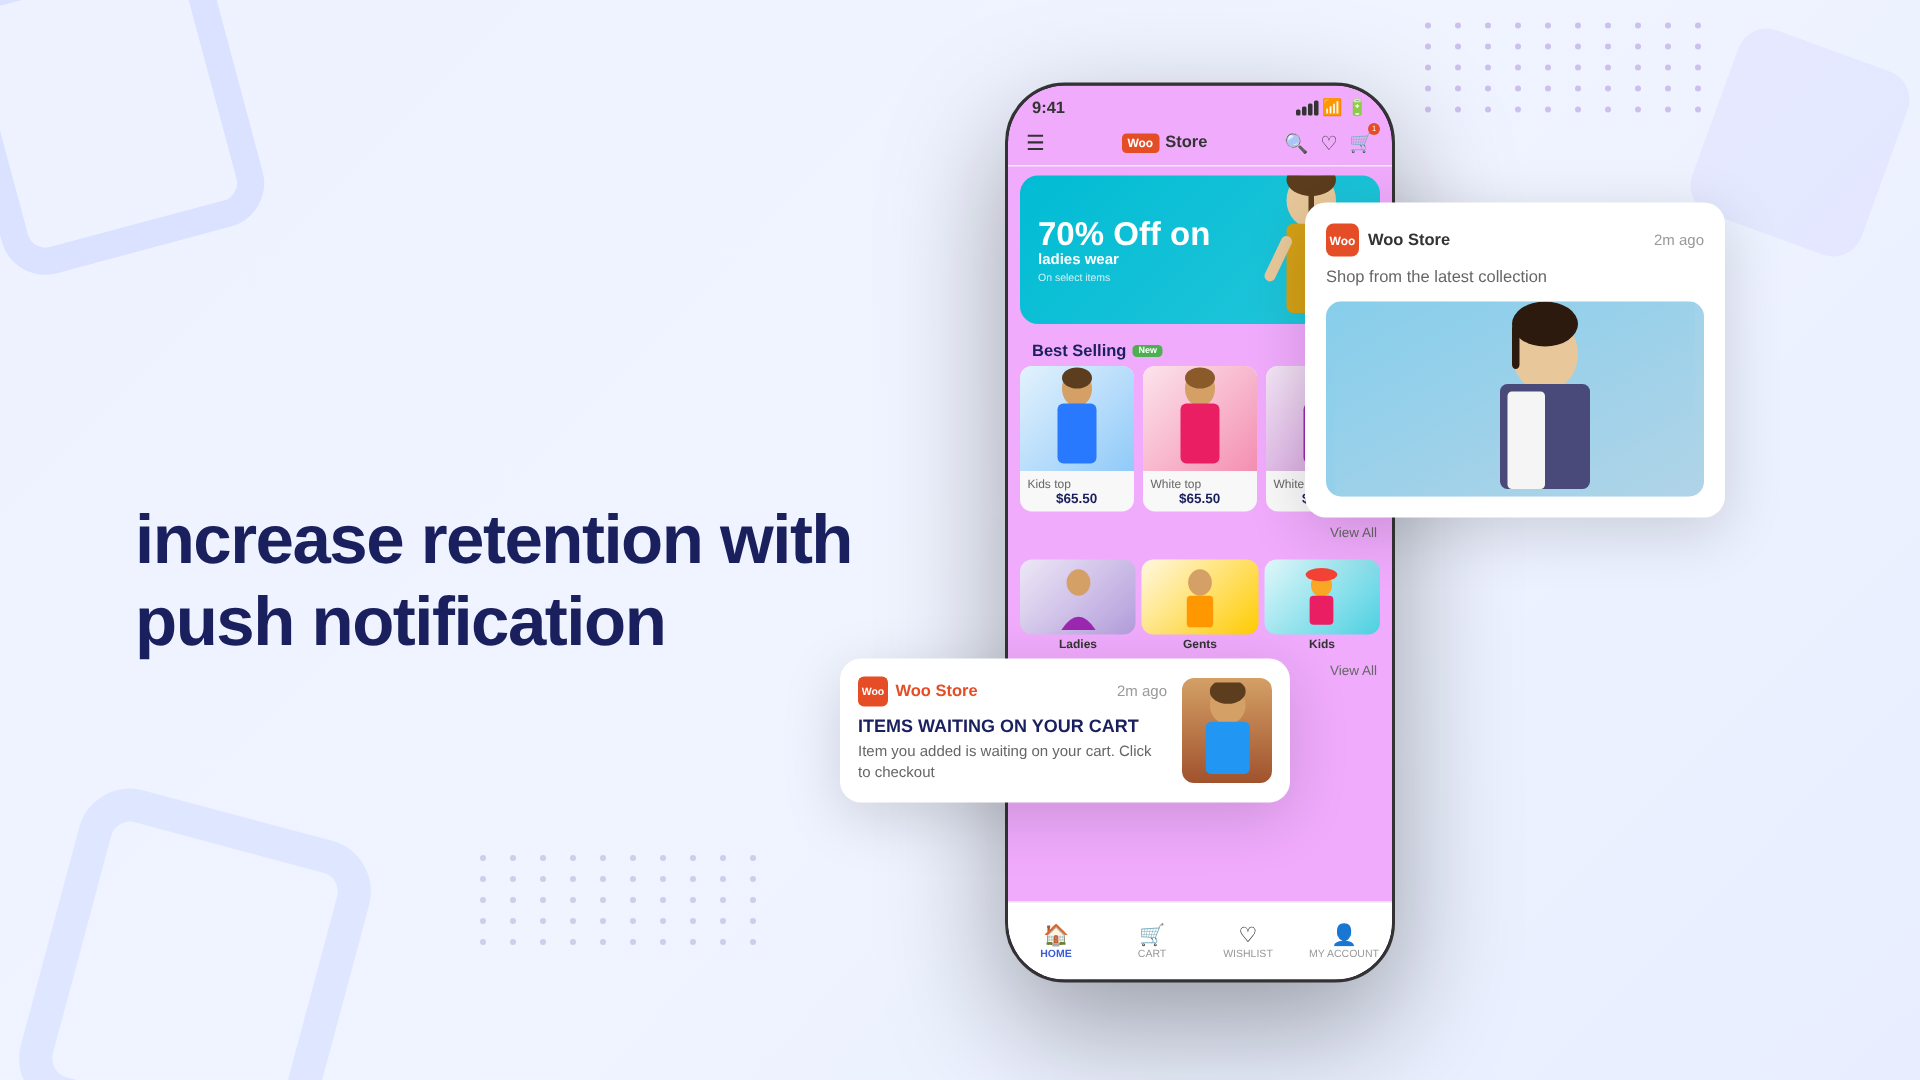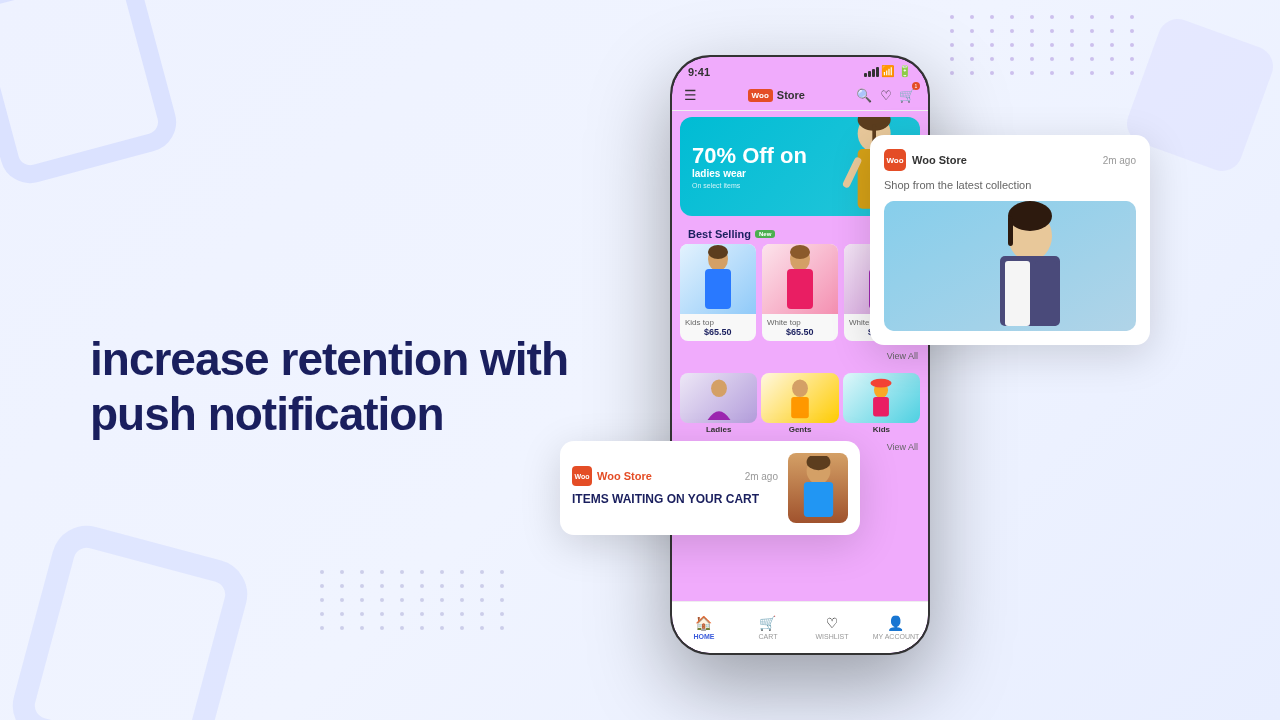--- a/index.html
+++ b/index.html
@@ -712,20 +712,21 @@
       <div style="display:flex;justify-content:space-between;align-items:center;margin-bottom:6px;">
         <div style="display:flex;align-items:center;gap:5px;">
           <div style="width:20px;height:20px;background:#e44d26;border-radius:4px;display:flex;align-items:center;justify-content:center;">
             <span style="color:white;font-size:7px;font-weight:800;">Woo</span>
           </div>
           <span style="font-size:11px;font-weight:700;color:#e44d26;">Woo Store</span>
         </div>
         <span style="font-size:10px;color:#999;">2m ago</span>
       </div>
       <div class="cart-notif-title">ITEMS WAITING ON YOUR CART</div>
+      <div class="cart-notif-desc">Item you added is waiting on your cart. Click to checkout</div>
     </div>
     <div class="cart-notif-img">
       <svg viewBox="0 0 60 70" width="55" height="65" xmlns="http://www.w3.org/2000/svg">
         <ellipse cx="30" cy="16" rx="13" ry="14" fill="#d4a066"></ellipse>
         <rect x="14" y="28" width="32" height="38" rx="4" fill="#2196f3"></rect>
         <ellipse cx="30" cy="6" rx="13" ry="9" fill="#5c3d1e"></ellipse>
       </svg>
     </div>
   </div>
 

